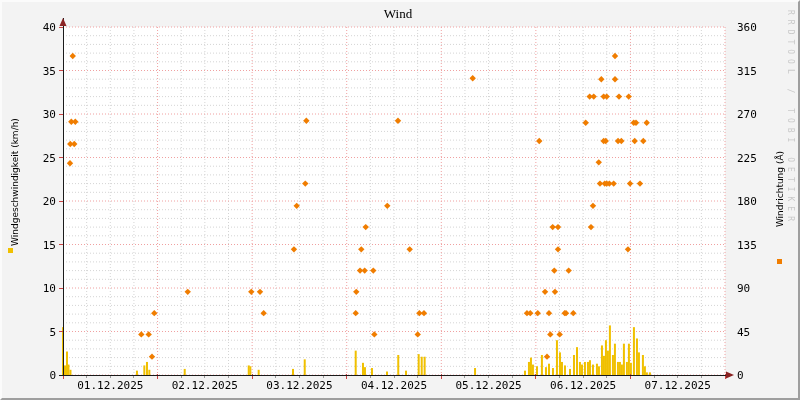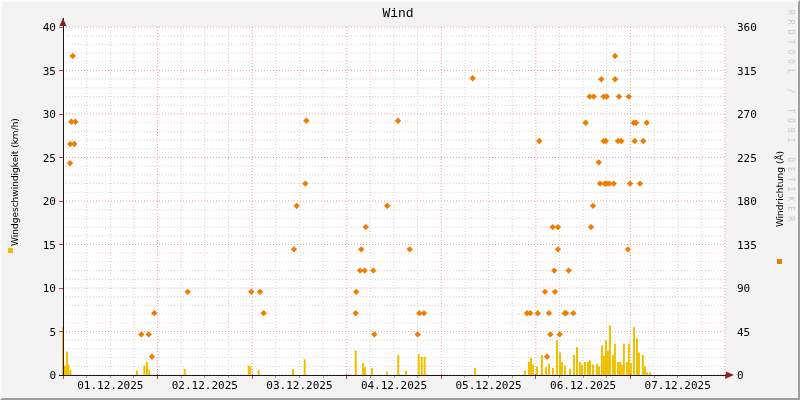--- a/index.html
+++ b/index.html
@@ -6,21 +6,21 @@
   #app{
     position:relative;width:800px;height:400px;box-sizing:border-box;
     background:#f3f3f3;overflow:hidden;
     border-top:2px solid #fbfbfb;border-left:2px solid #fbfbfb;
     border-right:2px solid #9e9e9e;border-bottom:2px solid #9e9e9e;
     font-family:"DejaVu Sans Mono", monospace;
   }
   #plot{position:absolute;left:0;top:0;}
   .chart-title{
     position:absolute;top:4px;left:0;width:792px;text-align:center;
-    font-size:13px;color:#000;font-family:Liberation Mono, monospace;
+    font-size:13px;color:#000;font-family:Liberation Serif, serif;
   }
   .vlabel{
     position:absolute;white-space:nowrap;font-family:"DejaVu Sans", sans-serif;
     font-size:9px;color:#000;transform:translate(-50%,-50%) rotate(-90deg);
   }
   .legend-swatch{position:absolute;width:5px;height:5px;}
   .watermark{
     position:absolute;top:8px;left:784px;writing-mode:vertical-rl;
     text-orientation:mixed;font-family:"DejaVu Sans Mono", monospace;
     font-size:8px;letter-spacing:5px;color:#c9c9c9;white-space:nowrap;

